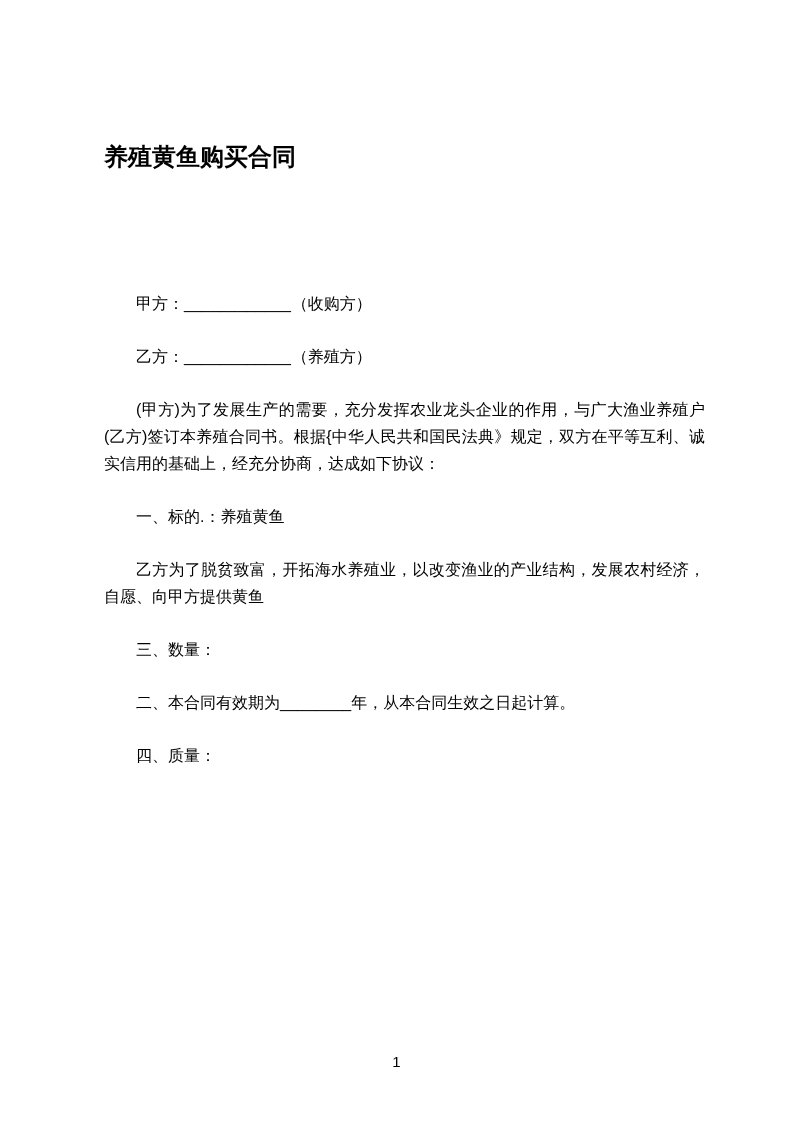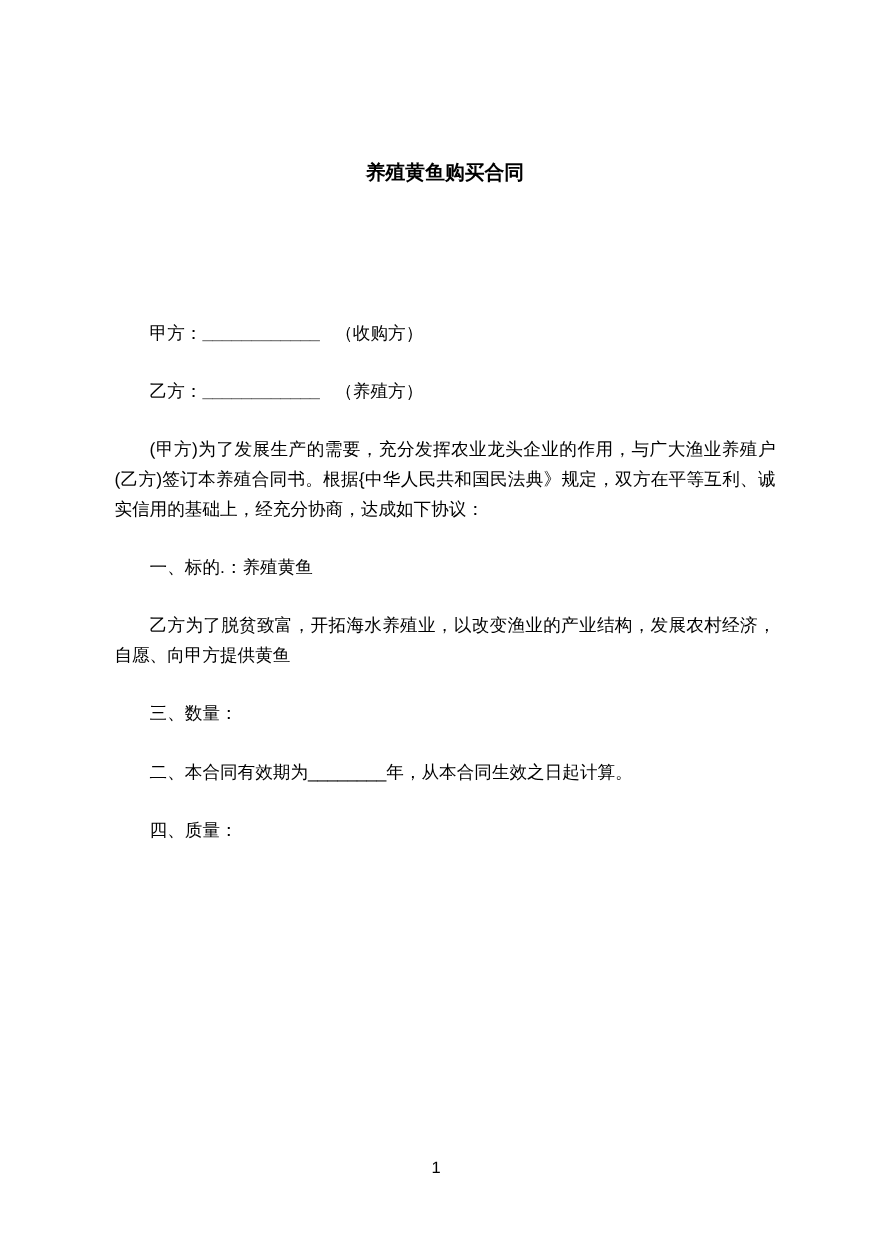--- a/index.html
+++ b/index.html
@@ -10,35 +10,35 @@
     color: #000000;
     font-family: "Liberation Sans", "DejaVu Sans", sans-serif;
     position: relative;
     overflow: hidden;
   }
   .page {
     padding: 143px 88px 0 104px;
     box-sizing: border-box;
   }
   .title {
-    font-size: 18px;
+    font-size: 24px;
     line-height: 28px;
     font-weight: bold;
-    text-align: center;
+    text-align: left;
     margin: 0 0 119px 0;
   }
   .page p {
     font-size: 16px;
     line-height: 27px;
     margin: 0 0 26px 0;
     text-indent: 32px;
     text-align: justify;
   }
-  .party .role { margin-left: 14px; }
-  .blank { letter-spacing: 0; white-space: nowrap; font-weight: bold; }
+  .party .role { margin-left: 1px; }
+  .blank { letter-spacing: 0; white-space: nowrap; }
   .page-number {
     position: absolute;
     top: 1052px;
     left: 0;
     width: 793px;
     text-align: center;
     font-size: 15px;
     line-height: 20px;
   }
 </style>

